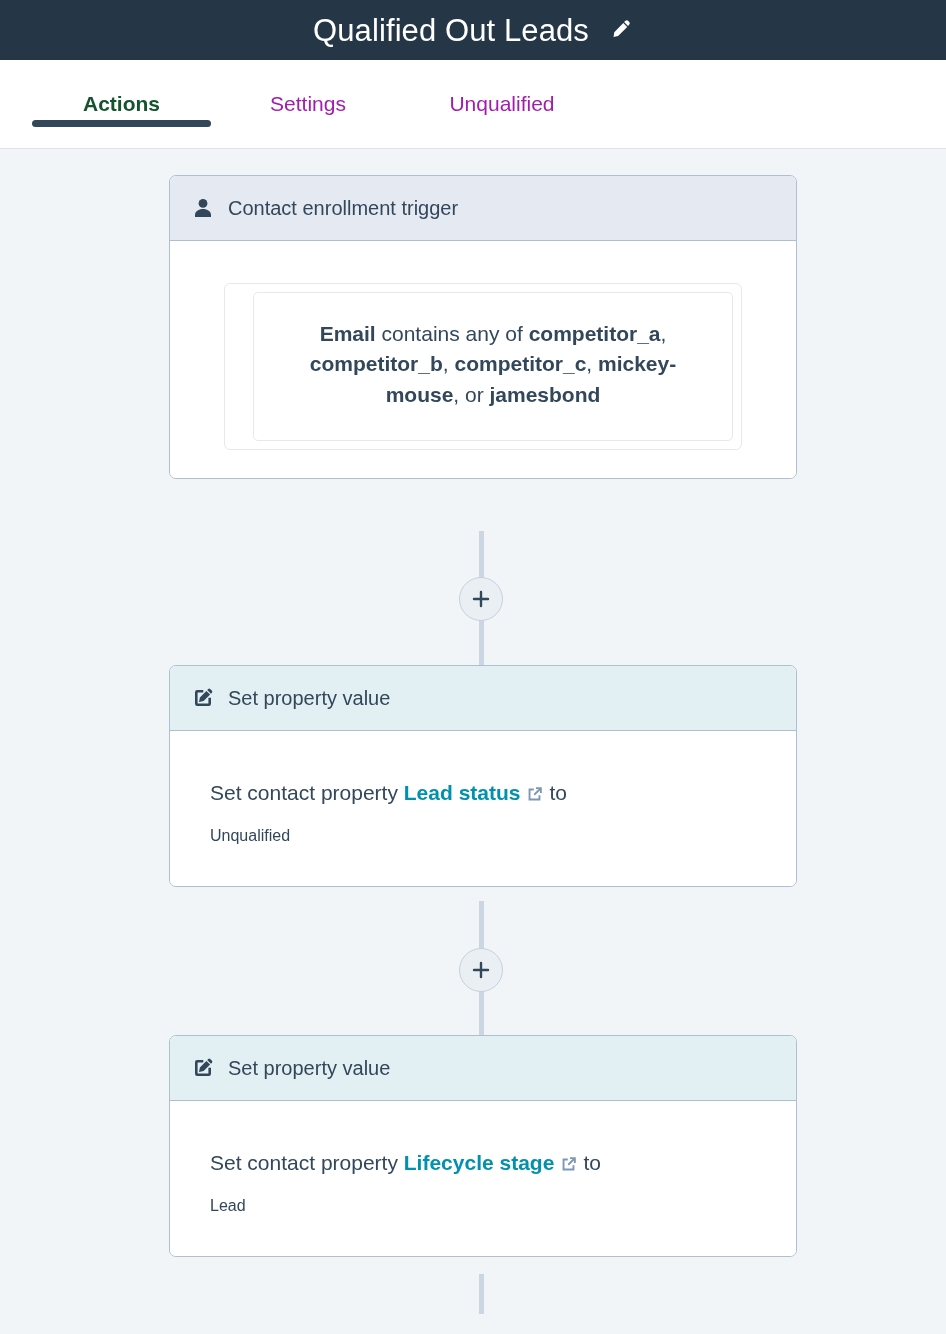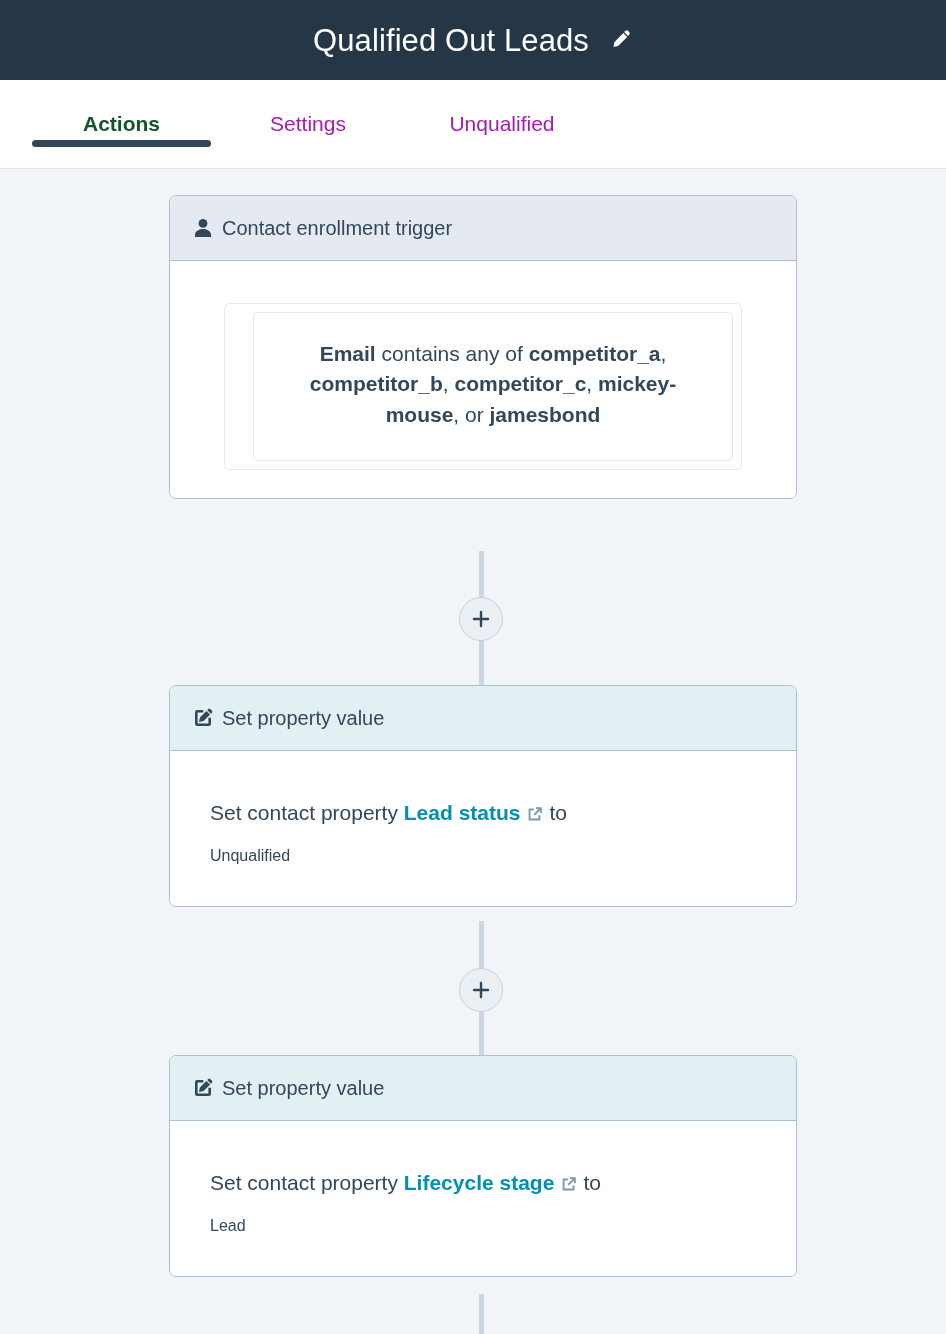--- a/index.html
+++ b/index.html
@@ -10,21 +10,21 @@
     width: 946px;
     height: 1334px;
     overflow: hidden;
     background: #f2f5f8;
     font-family: "Liberation Sans", sans-serif;
     -webkit-font-smoothing: antialiased;
   }
 
   
   .titlebar {
-    height: 80px;
+    height: 60px;
     background: #253747;
     display: flex;
     align-items: center;
     justify-content: center;
     position: relative;
   }
   .titlebar-inner {
     display: flex;
     align-items: center;
     gap: 18px;
@@ -112,21 +112,21 @@
     width: 628px;
     box-sizing: border-box;
     background: #ffffff;
     border: 1px solid #aebfd1;
     border-radius: 7px;
     overflow: hidden;
   }
   .node-header {
     display: flex;
     align-items: center;
-    gap: 8px;
+    gap: 14px;
     height: 65px;
     padding: 0 22px;
     box-sizing: border-box;
     font-size: 20px;
     color: #33475b;
     border-bottom: 1px solid #aebfd1;
   }
   .node-header.trigger { background: #e5e9f2; }
   .node-header.action  { background: #e2f0f3; }
   .node-header .hicon {

